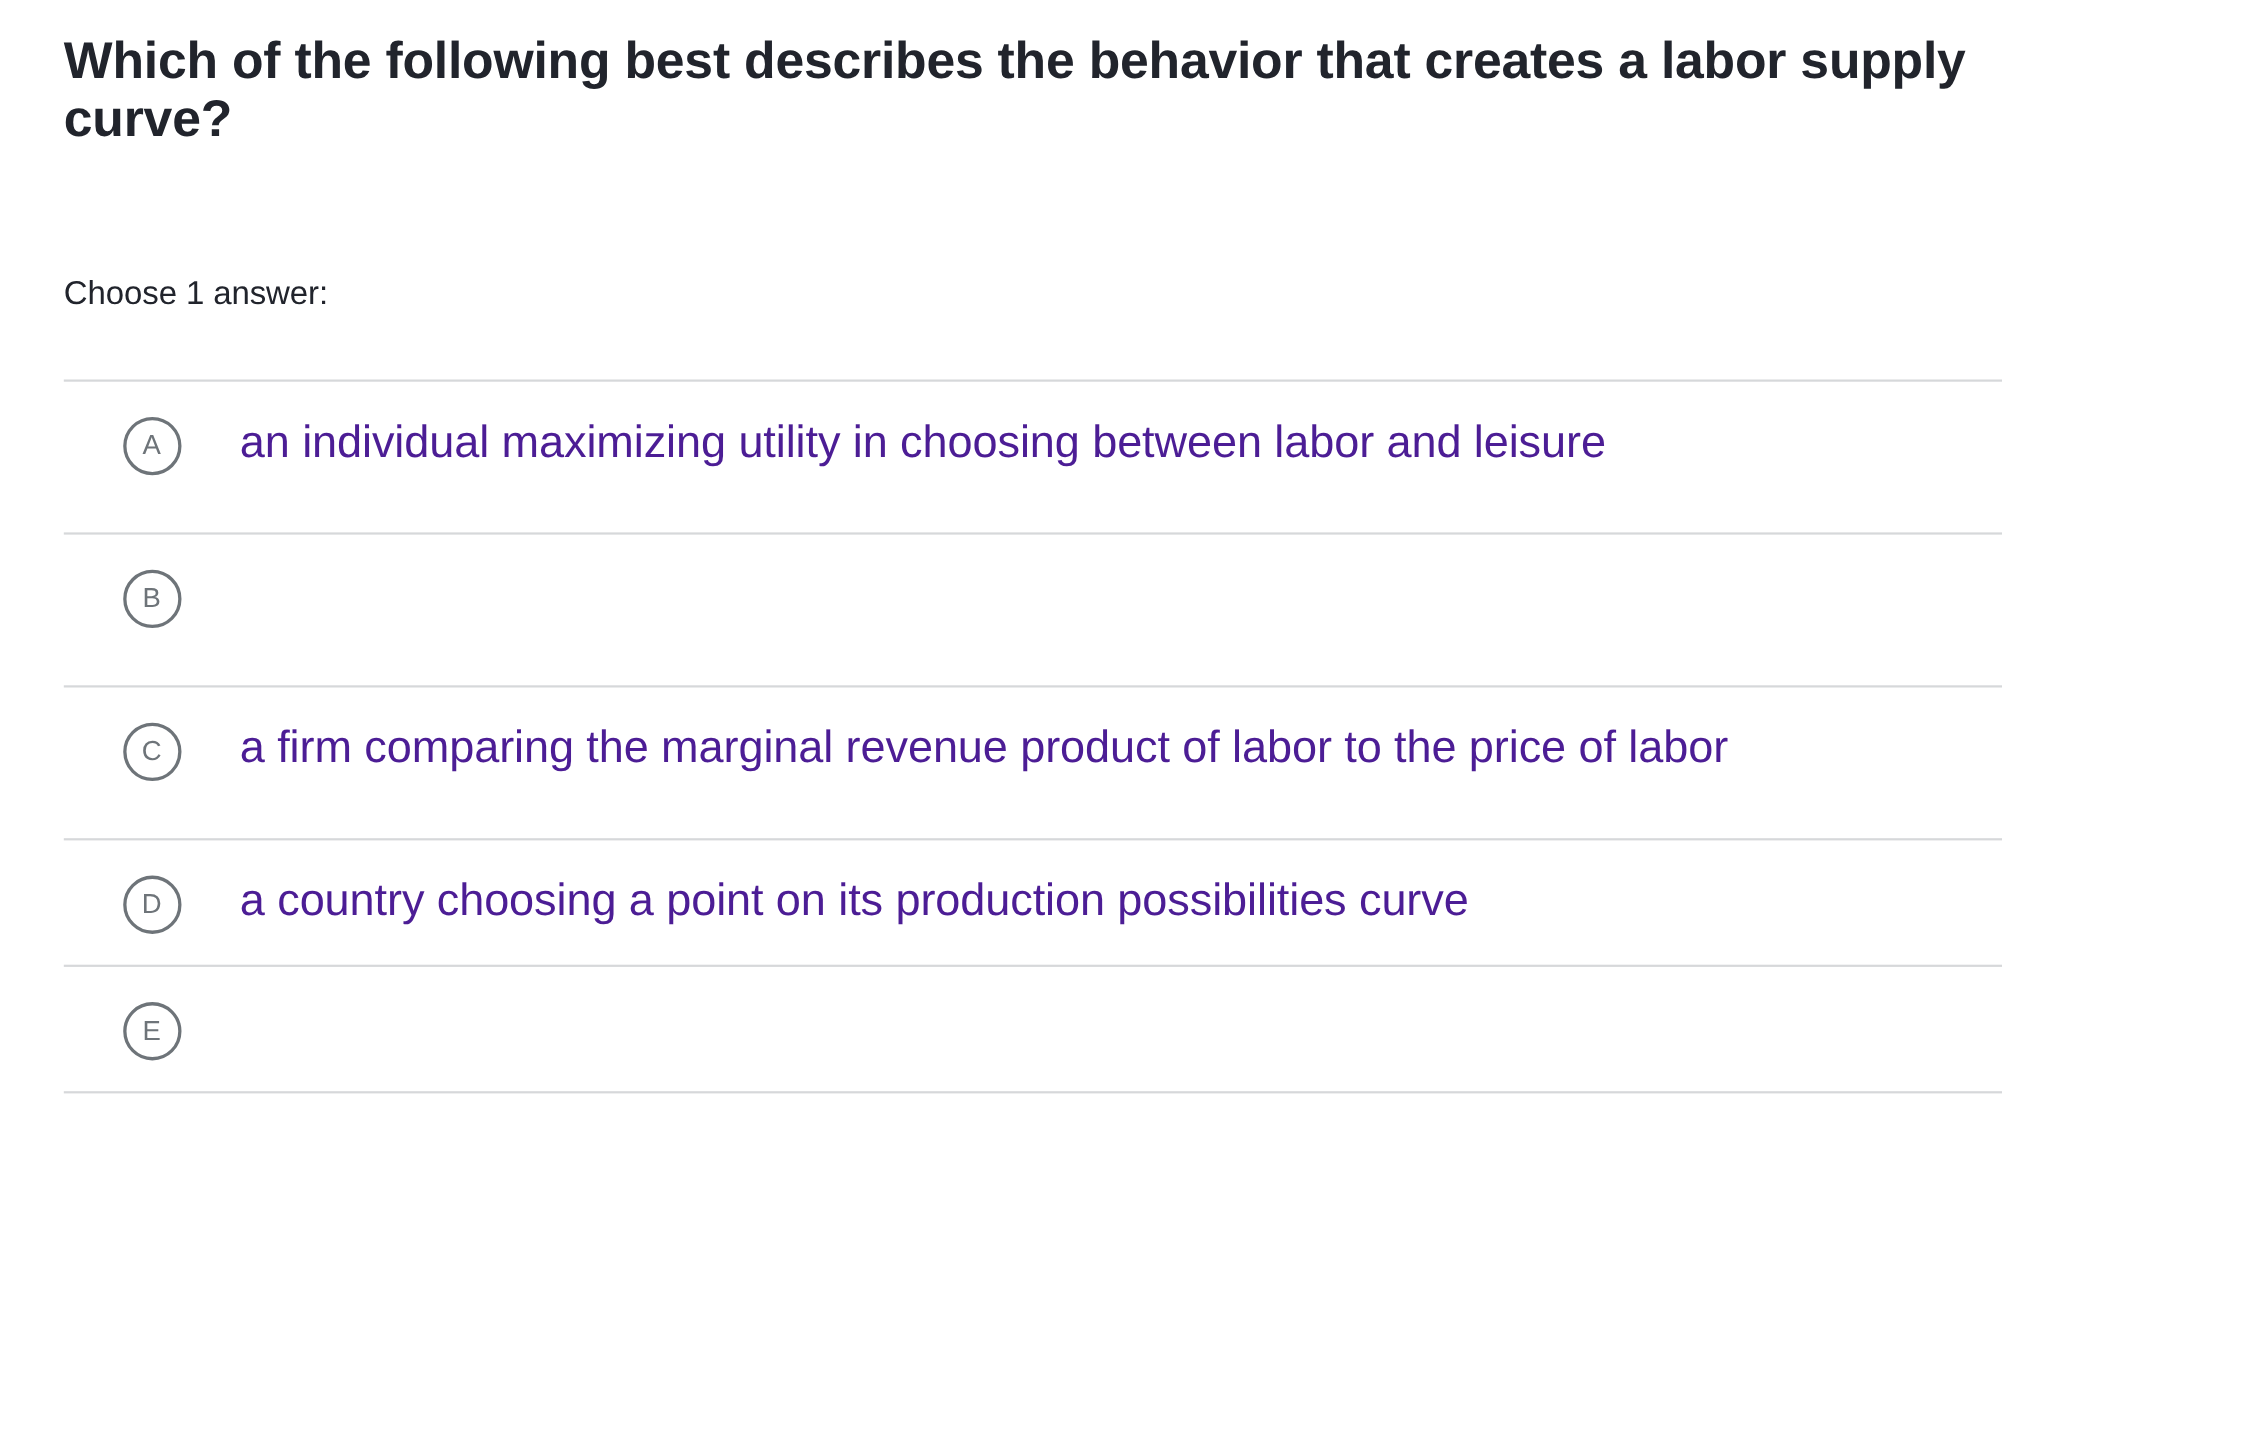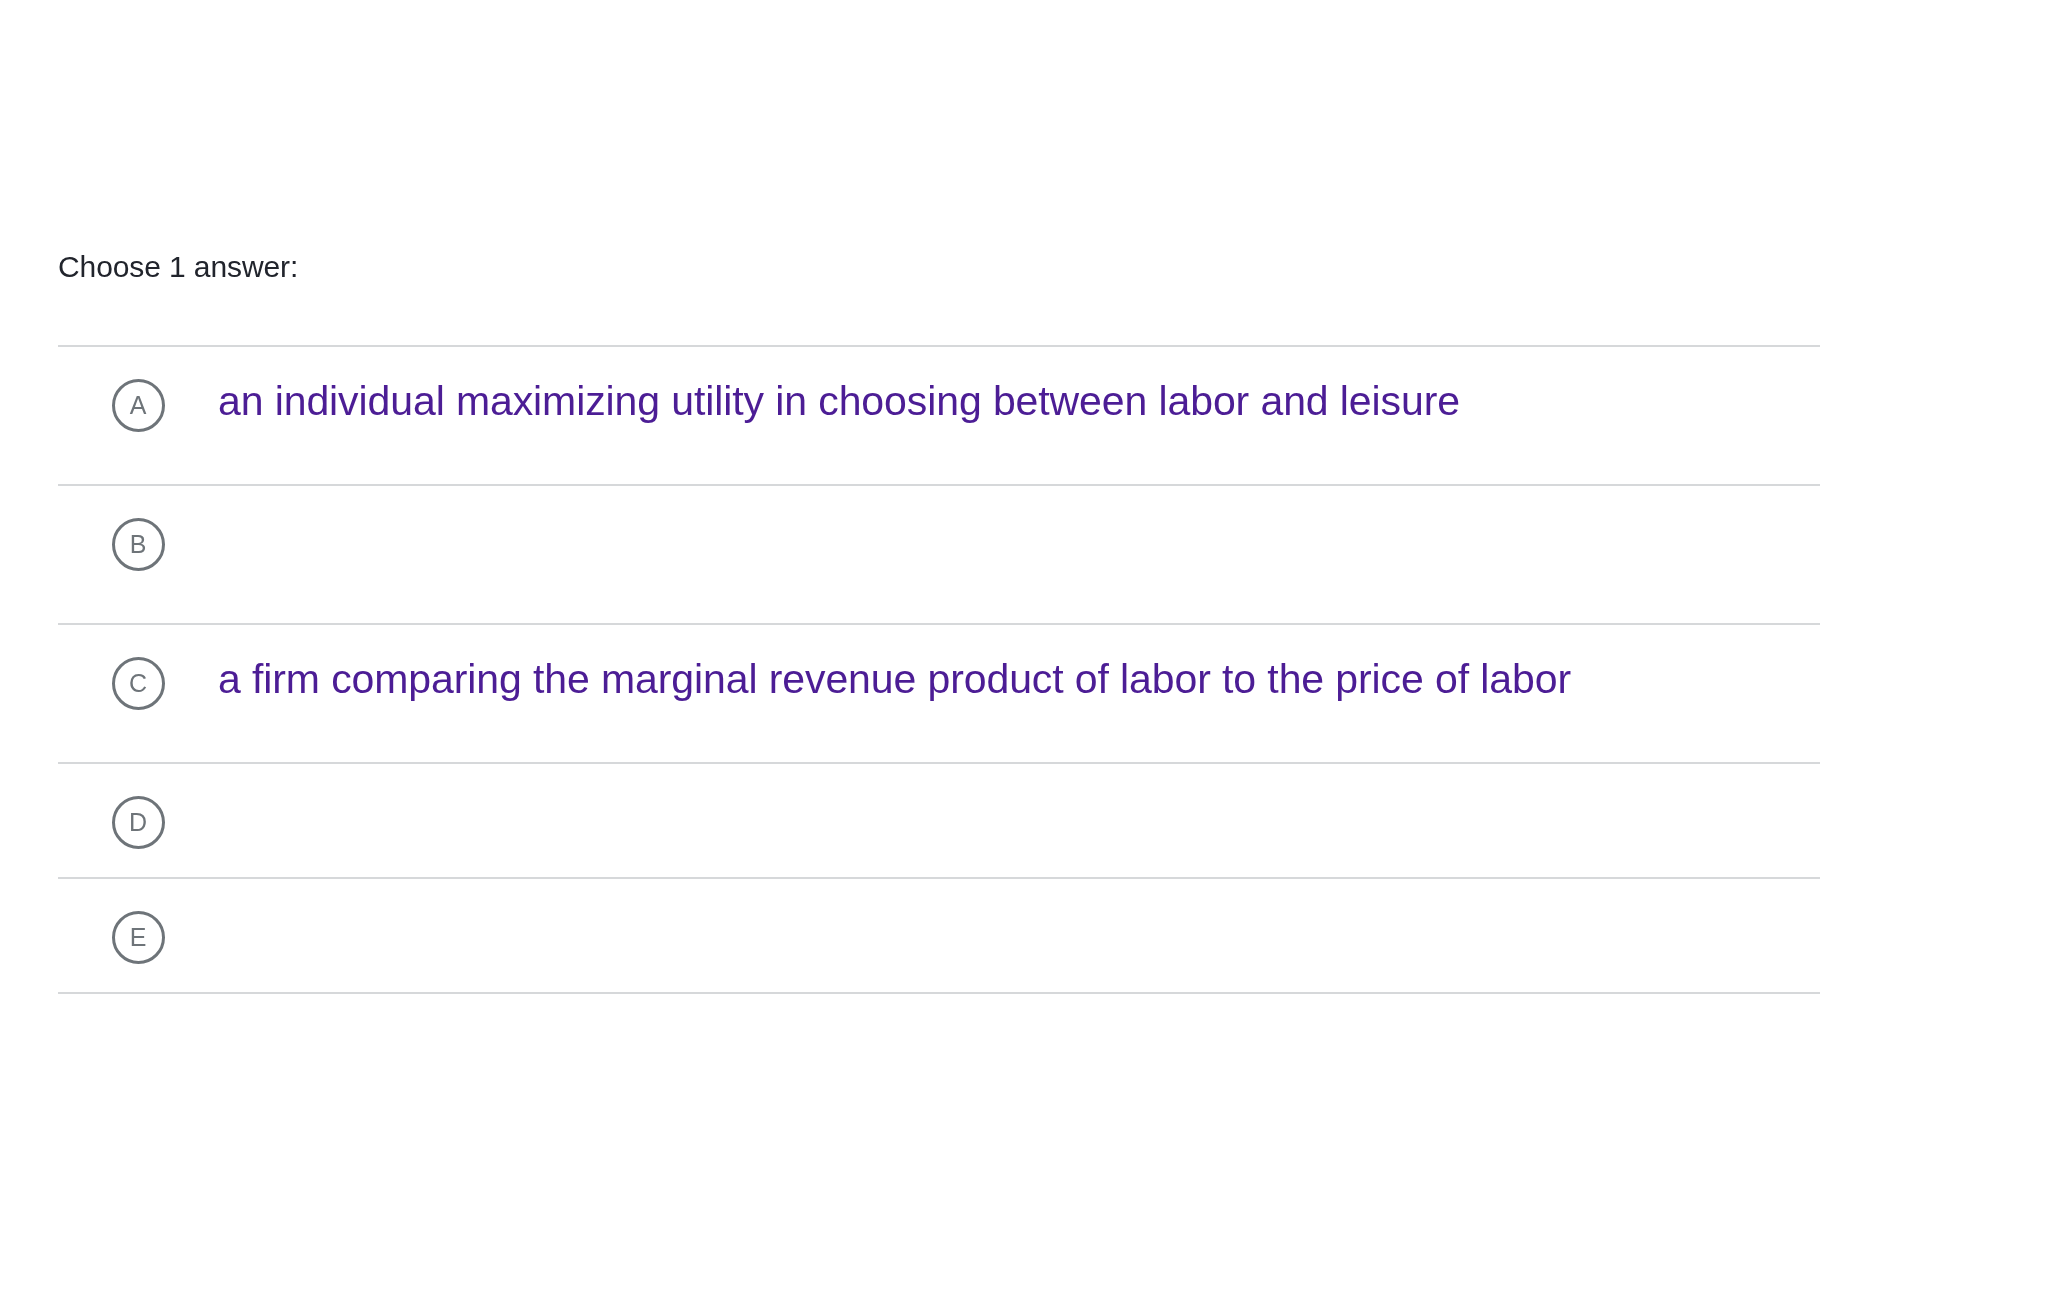--- a/index.html
+++ b/index.html
@@ -107,20 +107,21 @@
 
   
   .option-row.two-line { min-height: 137px; }
   .option-row.one-line { min-height: 86px; }
 </style>
 </head>
 <body>
 
 <div class="page">
 
+  <div class="question-stem">Which of the following best describes the behavior that creates a labor supply curve?</div>
 
   <div class="choose-label">Choose 1 answer:</div>
 
   <div class="options">
 
     <div class="divider"></div>
 
     <div class="option-row two-line">
       <div class="option-badge-cell">
         <div class="option-badge">A</div>
@@ -144,20 +145,21 @@
       </div>
       <div class="option-text">a firm comparing the marginal revenue product of labor to the price of labor</div>
     </div>
 
     <div class="divider"></div>
 
     <div class="option-row one-line">
       <div class="option-badge-cell">
         <div class="option-badge">D</div>
       </div>
+      <div class="option-text">a country choosing a point on its production possibilities curve</div>
     </div>
 
     <div class="divider"></div>
 
     <div class="option-row one-line">
       <div class="option-badge-cell">
         <div class="option-badge">E</div>
       </div>
     </div>
 

